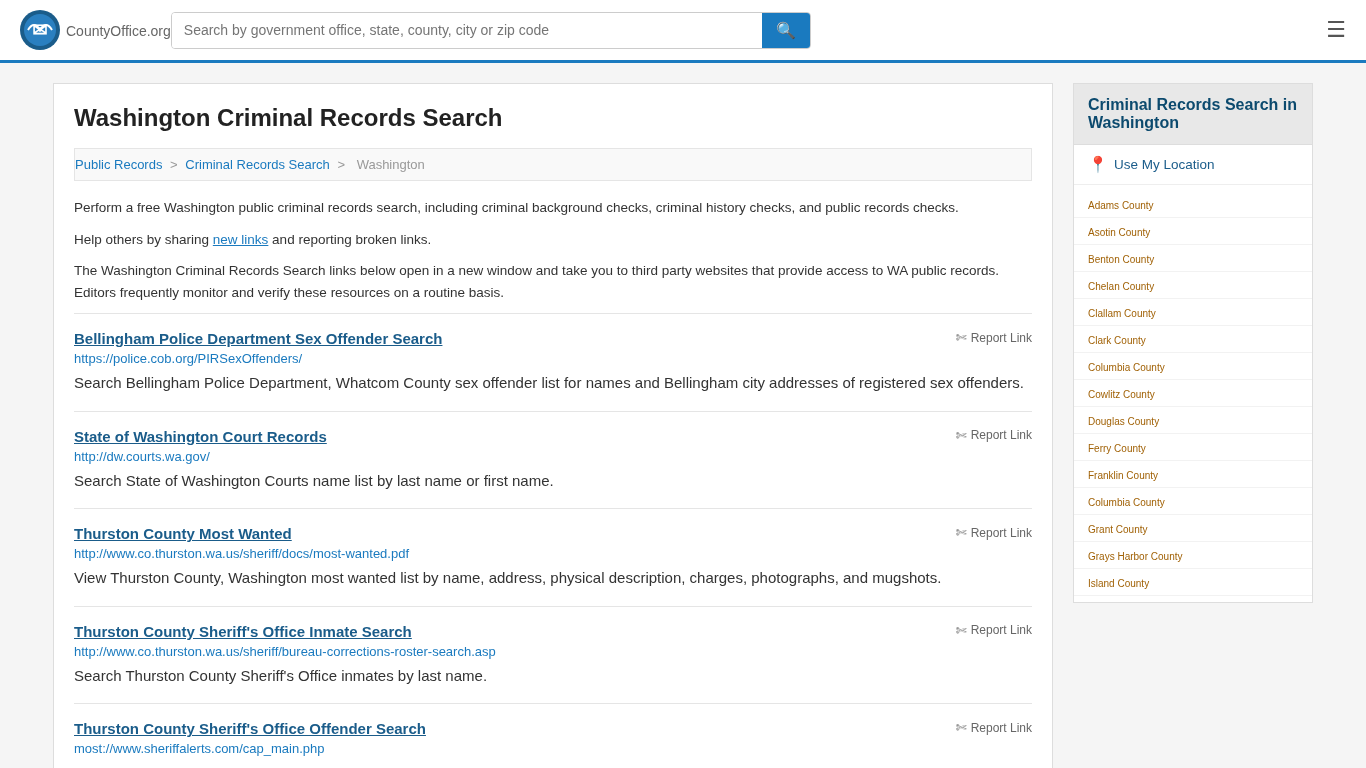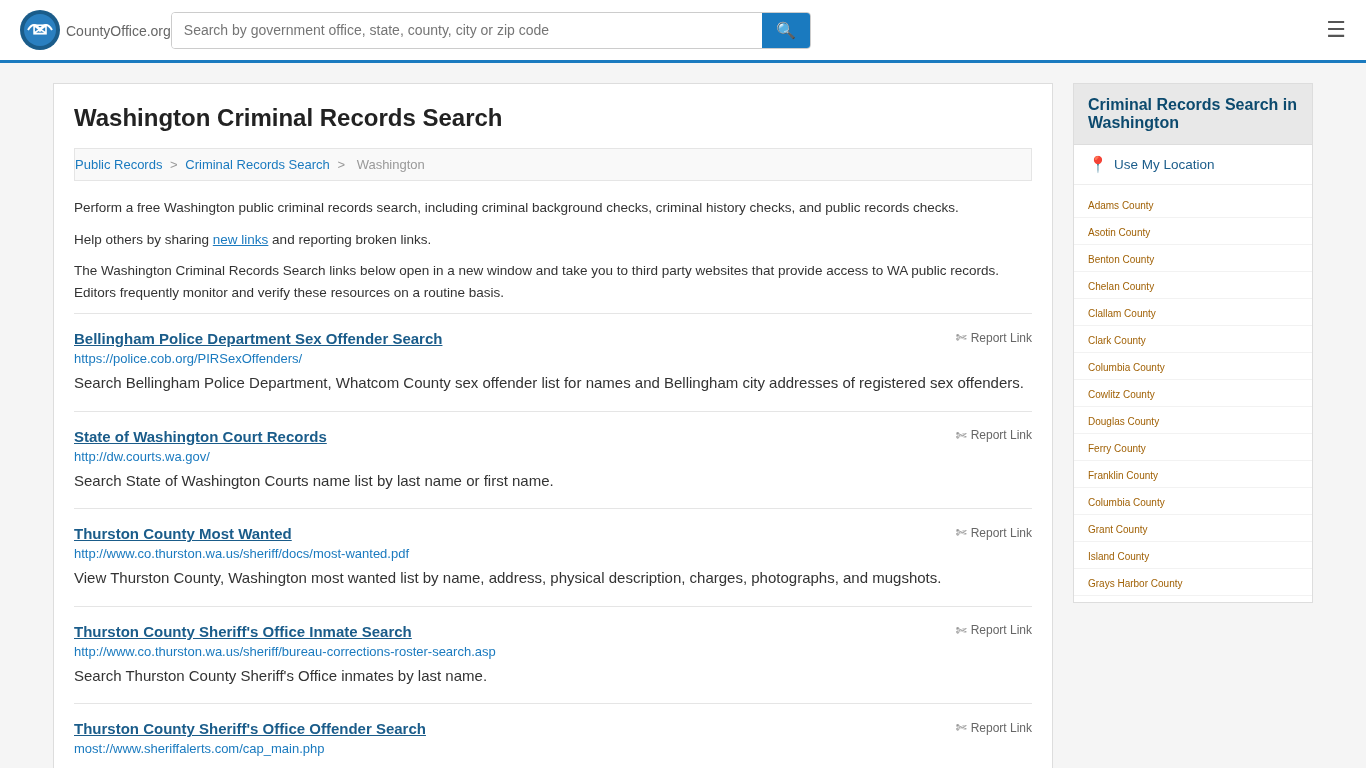--- a/index.html
+++ b/index.html
@@ -308,19 +308,19 @@
           <li><a href="#">Chelan County</a></li>
           <li><a href="#">Clallam County</a></li>
           <li><a href="#">Clark County</a></li>
           <li><a href="#">Columbia County</a></li>
           <li><a href="#">Cowlitz County</a></li>
           <li><a href="#">Douglas County</a></li>
           <li><a href="#">Ferry County</a></li>
           <li><a href="#">Franklin County</a></li>
           <li><a href="#">Columbia County</a></li>
           <li><a href="#">Grant County</a></li>
+          <li><a href="#">Grays Harbor County</a></li>
           <li><a href="#">Island County</a></li>
-          <li><a href="#">Grays Harbor County</a></li>
         </ul>
     </div>
   </aside>
 
 </div>
 
 </body></html>

